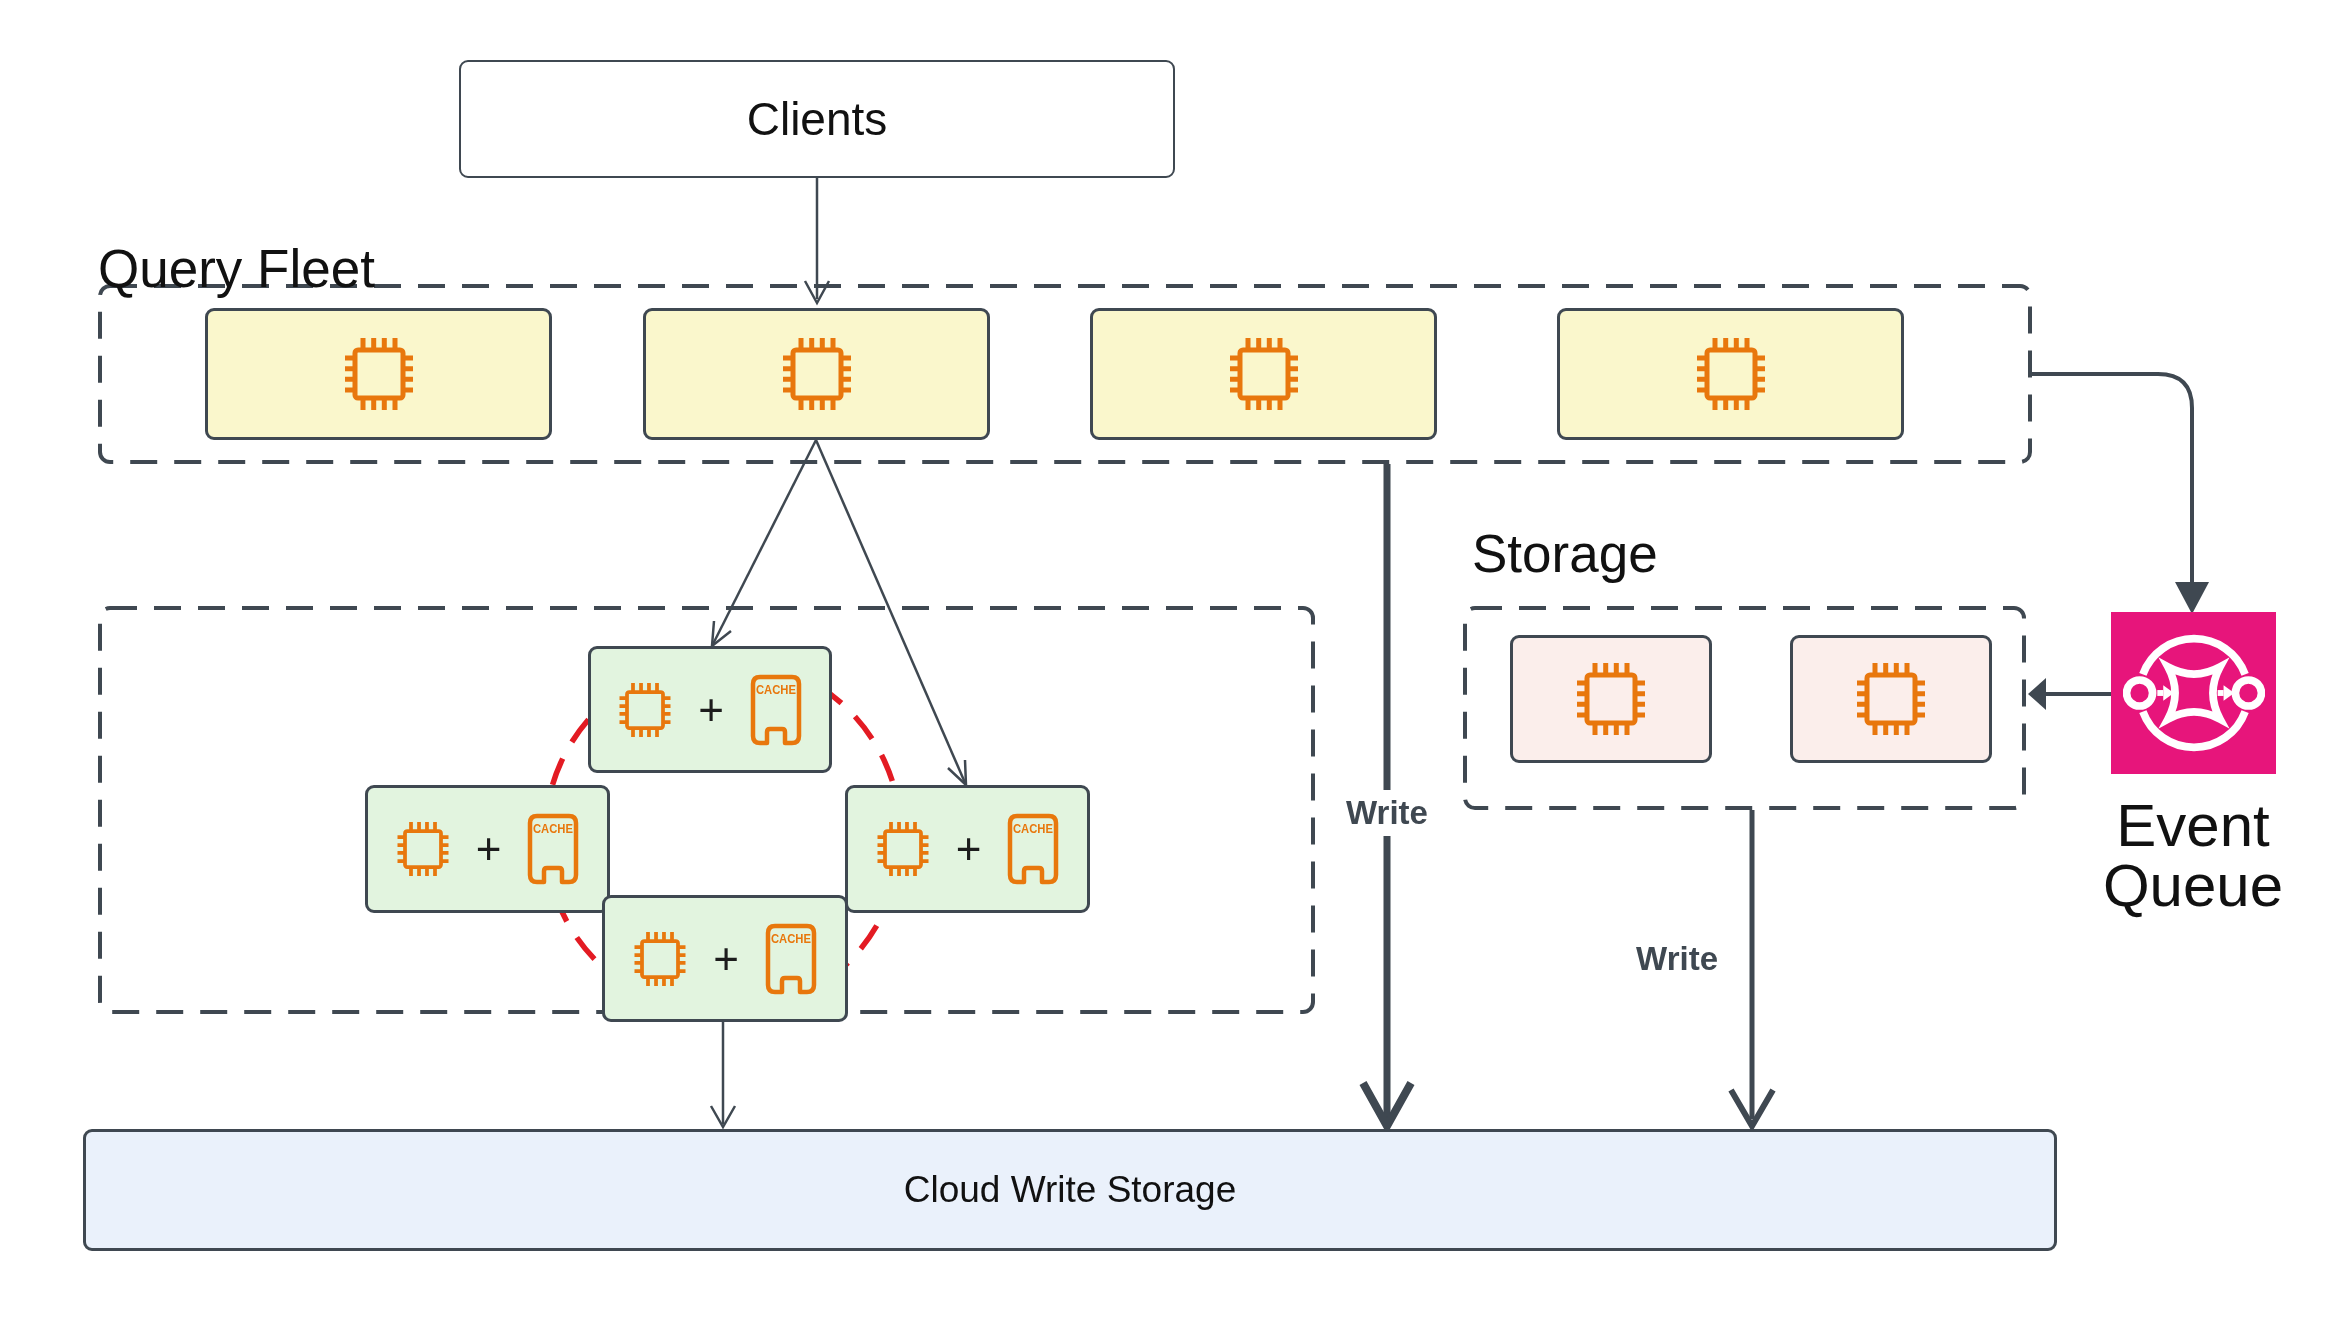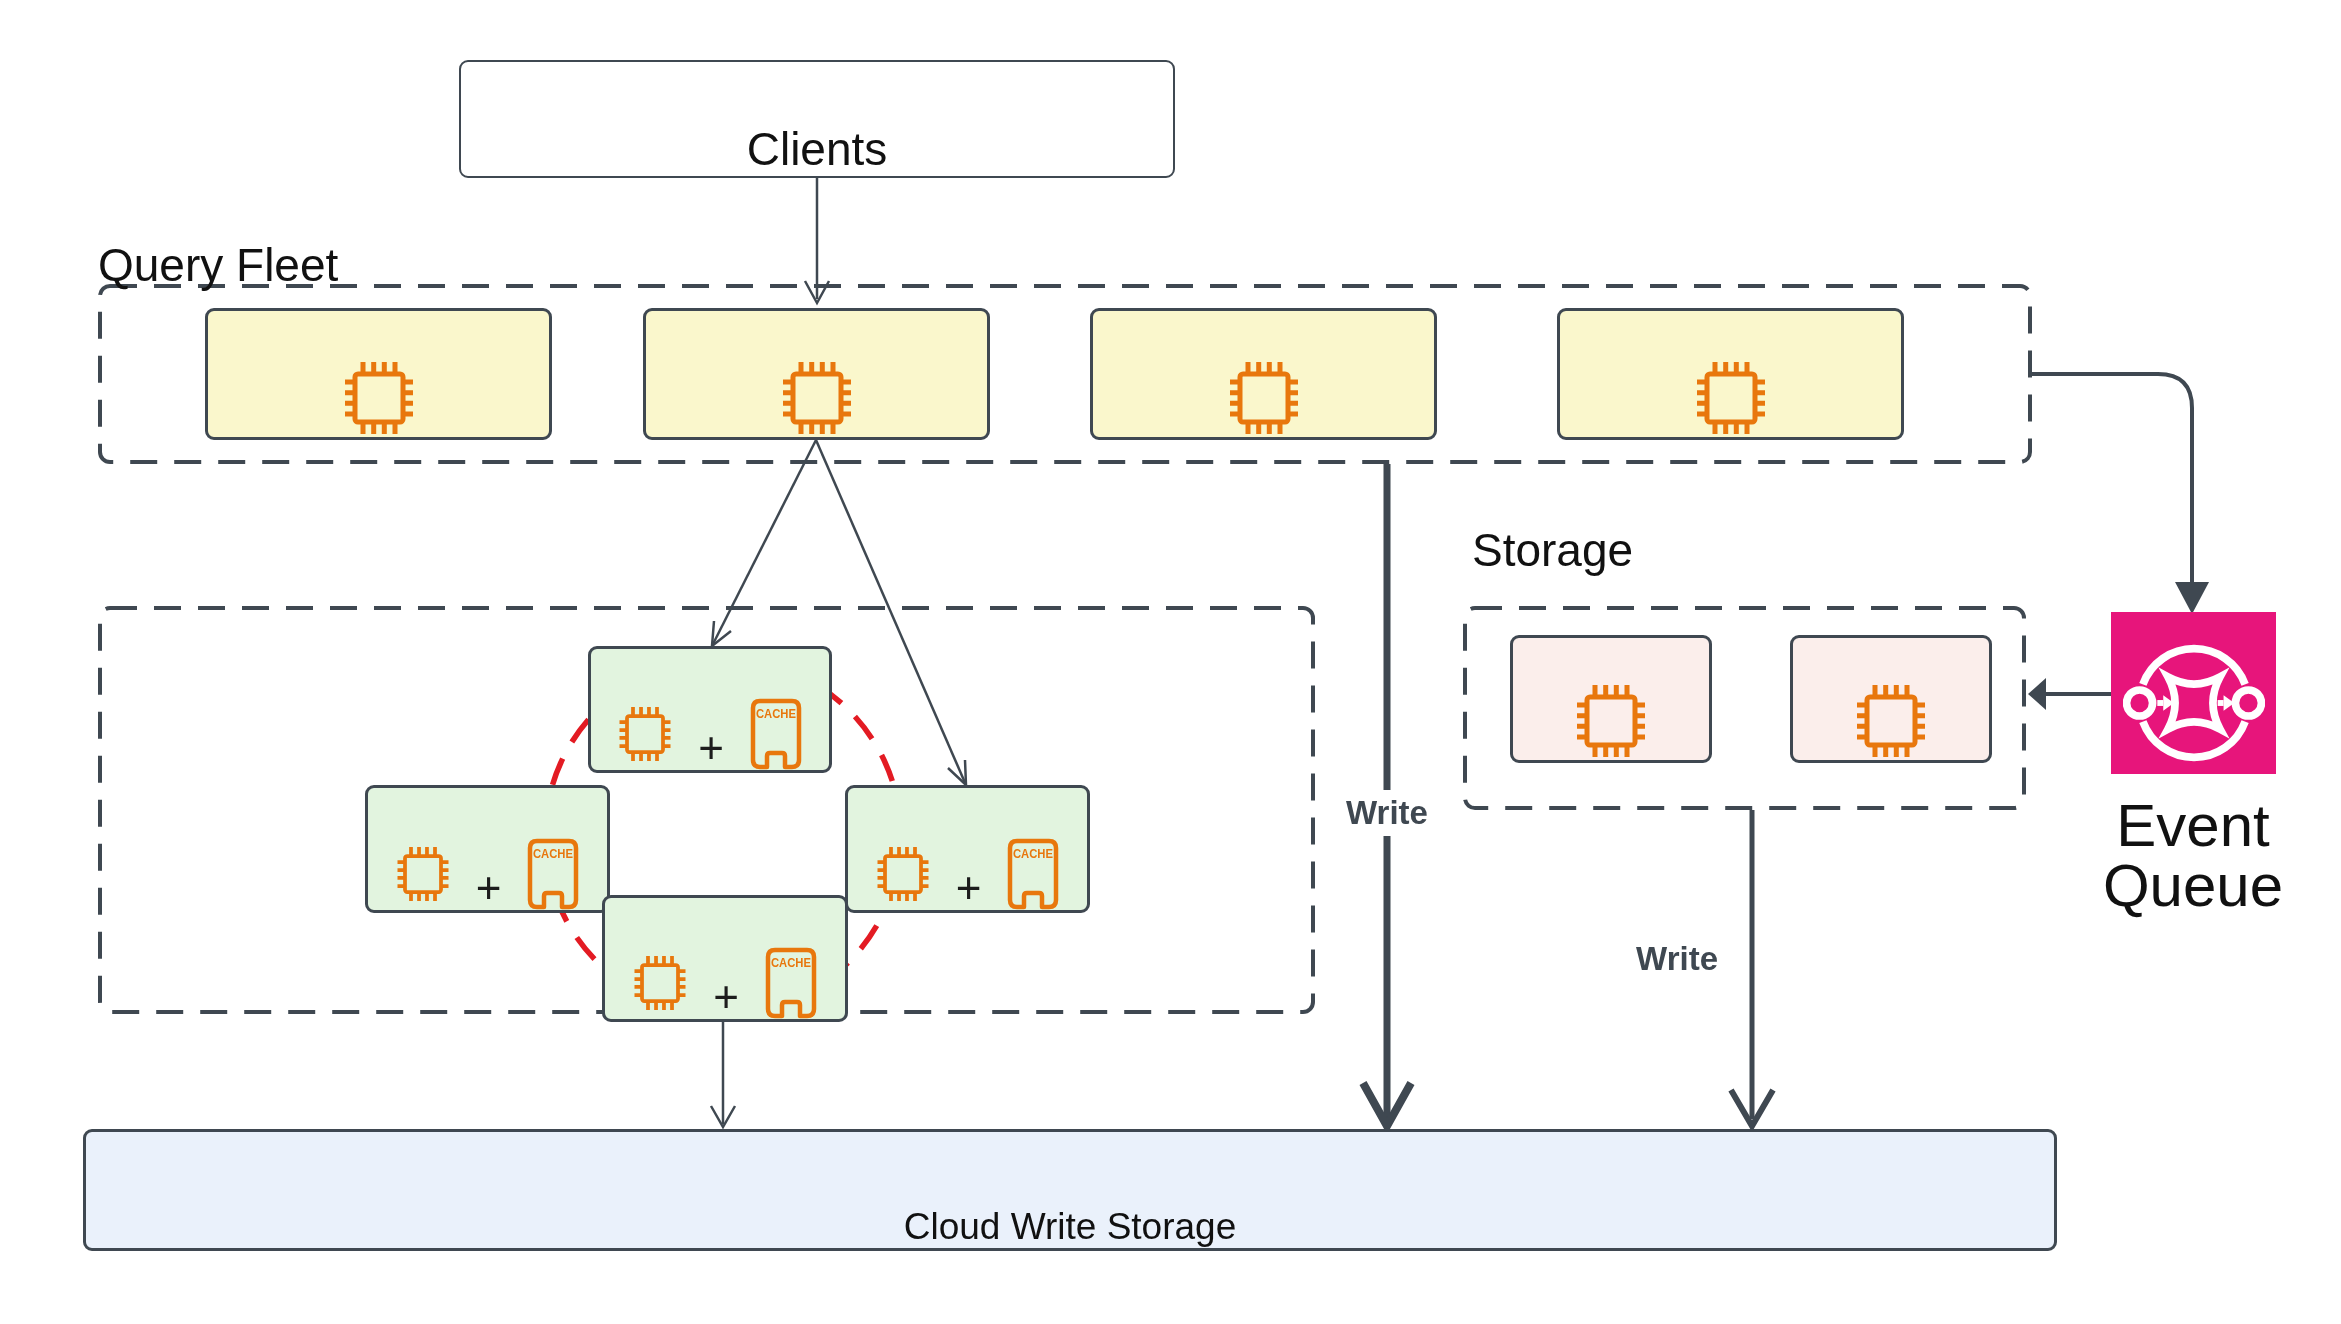--- a/index.html
+++ b/index.html
@@ -25,29 +25,29 @@
   .edge.thin{stroke-width:2.5;}
   .edge.mid{stroke-width:4;}
   .edge.w5{stroke-width:5;}
   .edge.w7{stroke-width:7;}
   .head-open{fill:none;stroke:var(--line-dark);stroke-width:2.5;}
   .chev6{fill:none;stroke:var(--line-dark);stroke-width:6;}
   .chev8{fill:none;stroke:var(--line-dark);stroke-width:8;}
   .head-solid{fill:var(--line-dark);stroke:none;}
 
   .node{position:absolute;z-index:2;box-sizing:border-box;border:3px solid var(--line-dark);
-        border-radius:9px;display:flex;align-items:flex-end;justify-content:center;}
+        border-radius:9px;display:flex;align-items:center;justify-content:center;}
   .clients{background:#ffffff;border-width:2.5px;font-size:46px;color:var(--label-black);}
   .ynode{background:var(--node-yellow);}
   .gnode{background:var(--node-green);gap:26px;}
   .pnode{background:var(--node-pink);}
   .eventq{background:var(--event-pink);border:none;border-radius:0;}
   .storage{background:var(--storage-blue);font-size:37px;color:var(--label-black);}
 
-  .group-title{position:absolute;z-index:3;font-size:46px;color:var(--label-black);white-space:nowrap;}
+  .group-title{position:absolute;z-index:3;font-size:53px;color:var(--label-black);white-space:nowrap;}
   .plus{font-size:44px;color:#1c1c1c;line-height:1;}
   .write-label{position:absolute;z-index:3;font-size:33px;font-weight:bold;color:var(--line-dark);margin-top:20px;}
   .write-label.onblank{background:#ffffff;display:flex;align-items:center;justify-content:center;}
   .write-label.rightalign{text-align:right;}
   .eq-label{position:absolute;z-index:3;width:200px;text-align:center;font-size:60px;
             line-height:60px;color:var(--label-black);}
   .icon-stroke{stroke:var(--icon-orange);fill:none;stroke-width:5;}
   .icon-stroke.thin{stroke-width:4.5;}
   .cache-text{fill:var(--icon-orange);font-family:"Liberation Sans",sans-serif;font-weight:bold;font-size:13px;}
   .eb-stroke{stroke:#ffffff;fill:none;stroke-width:6.5;}

